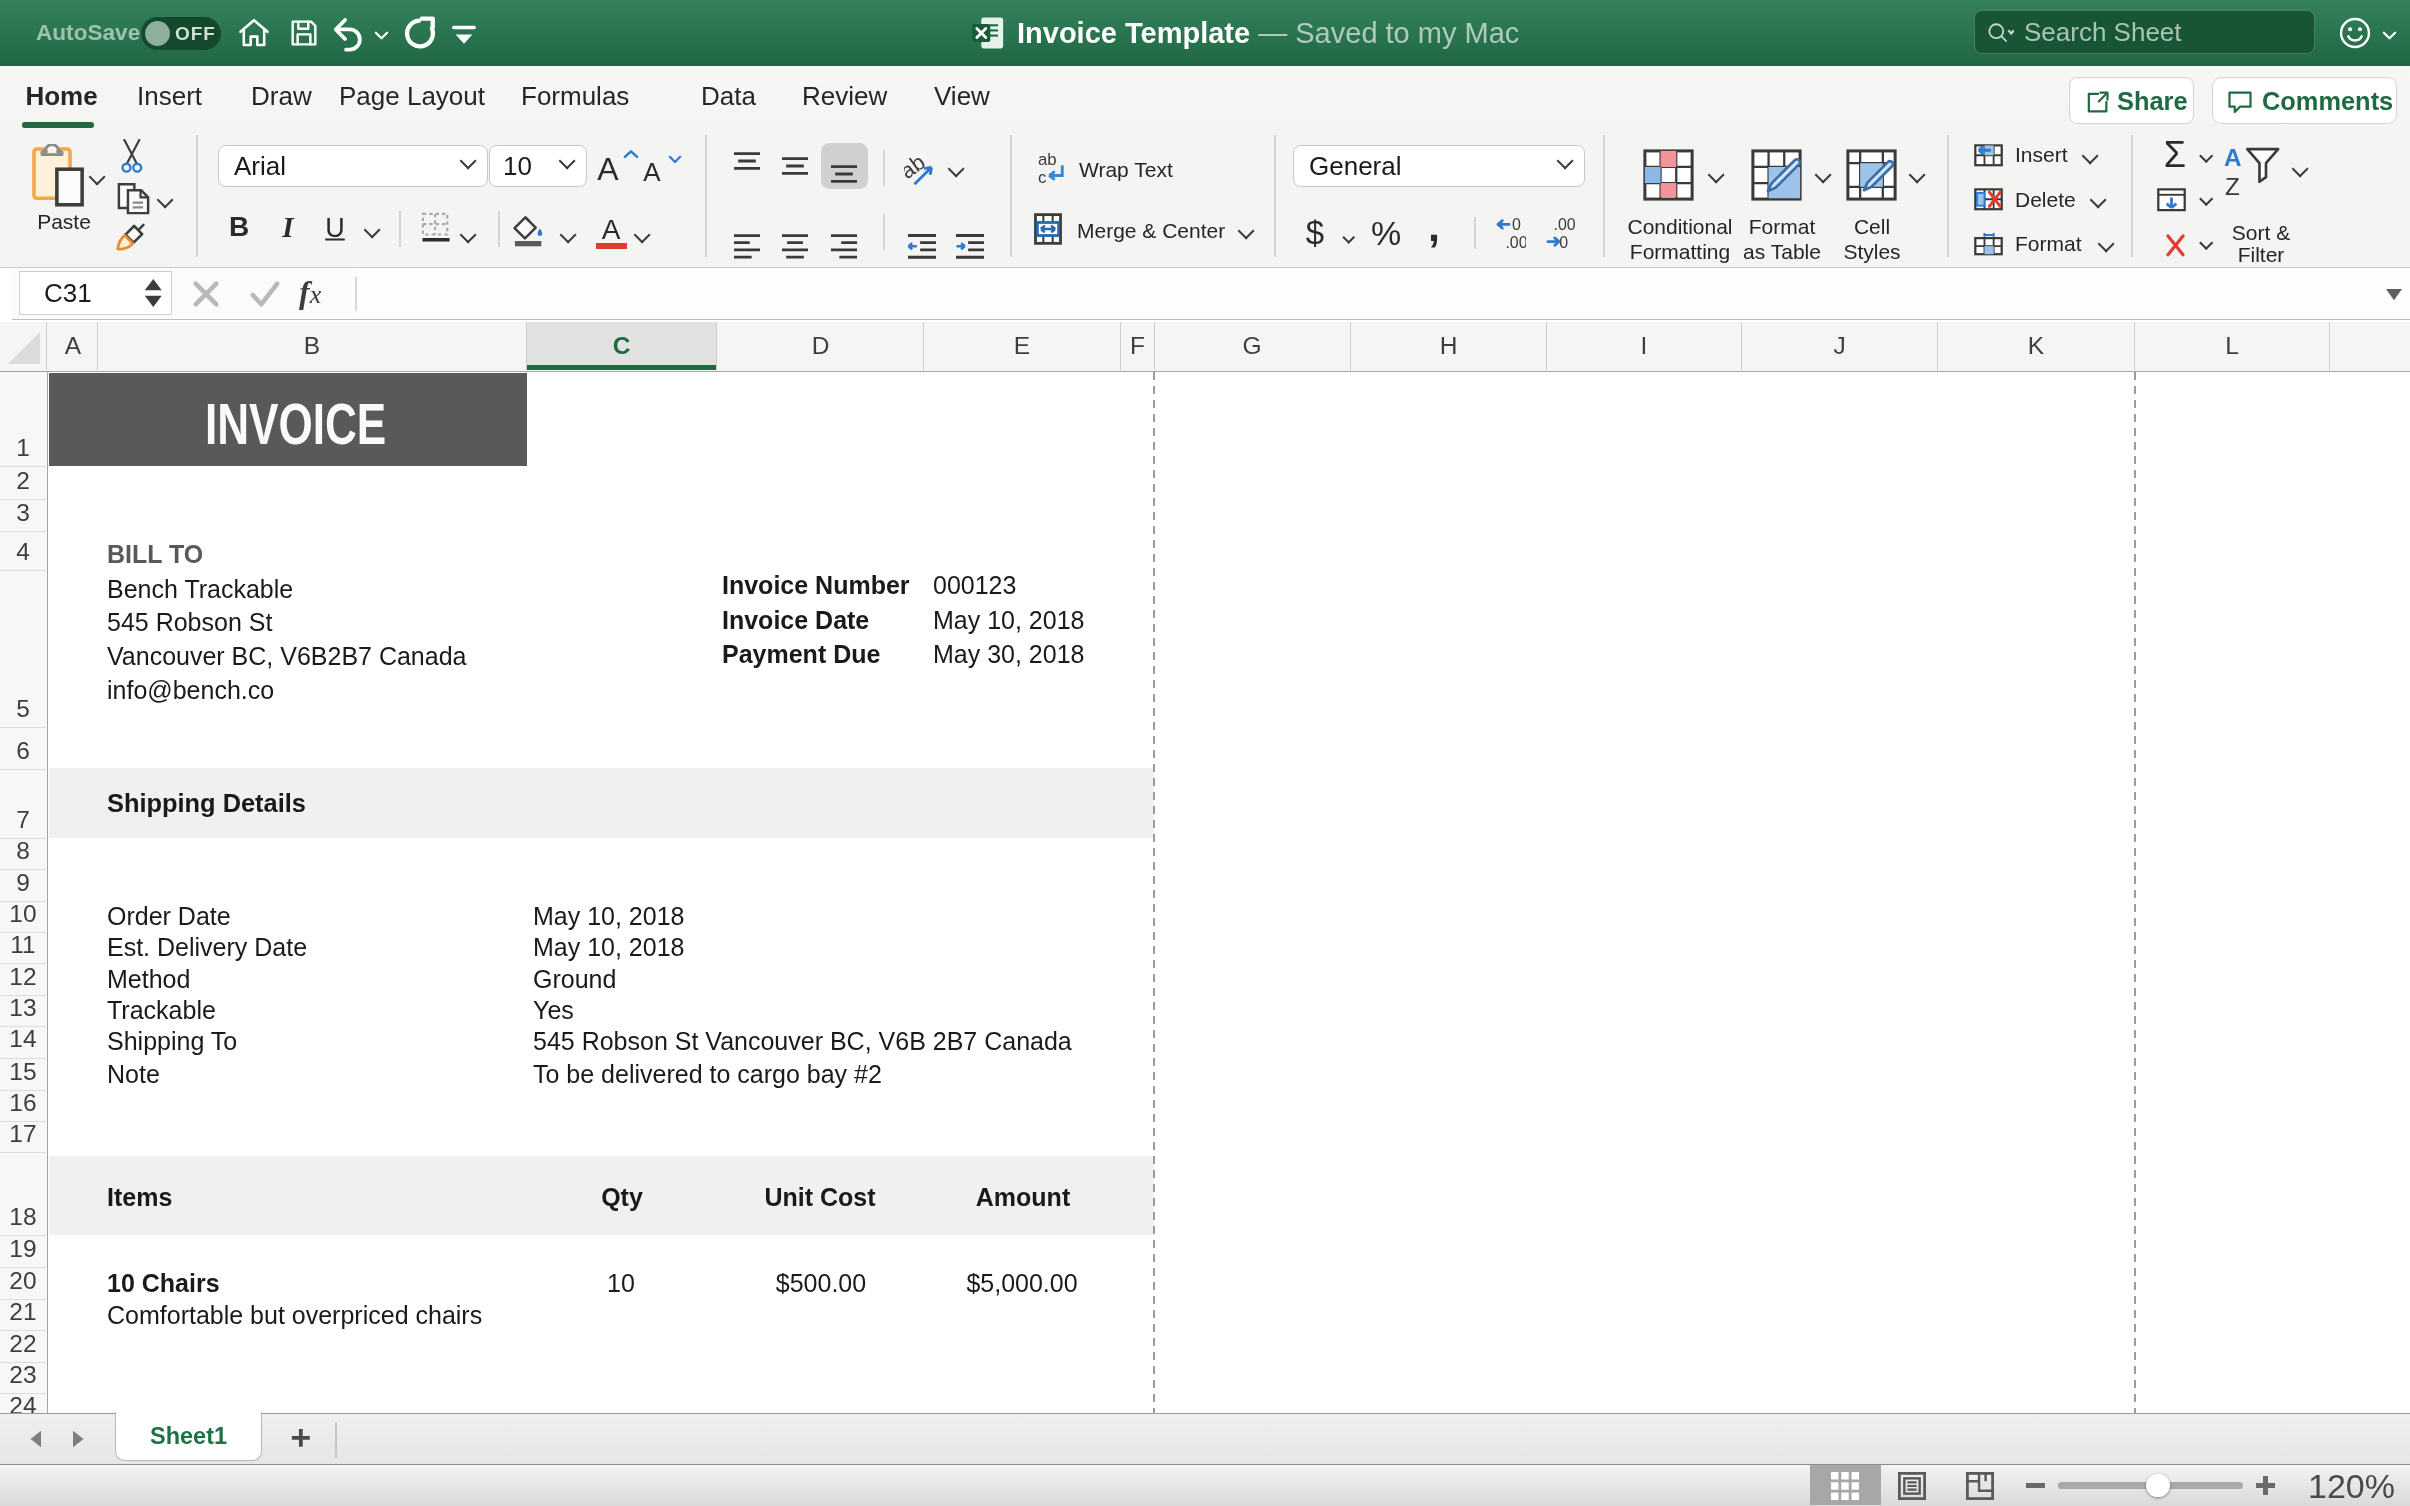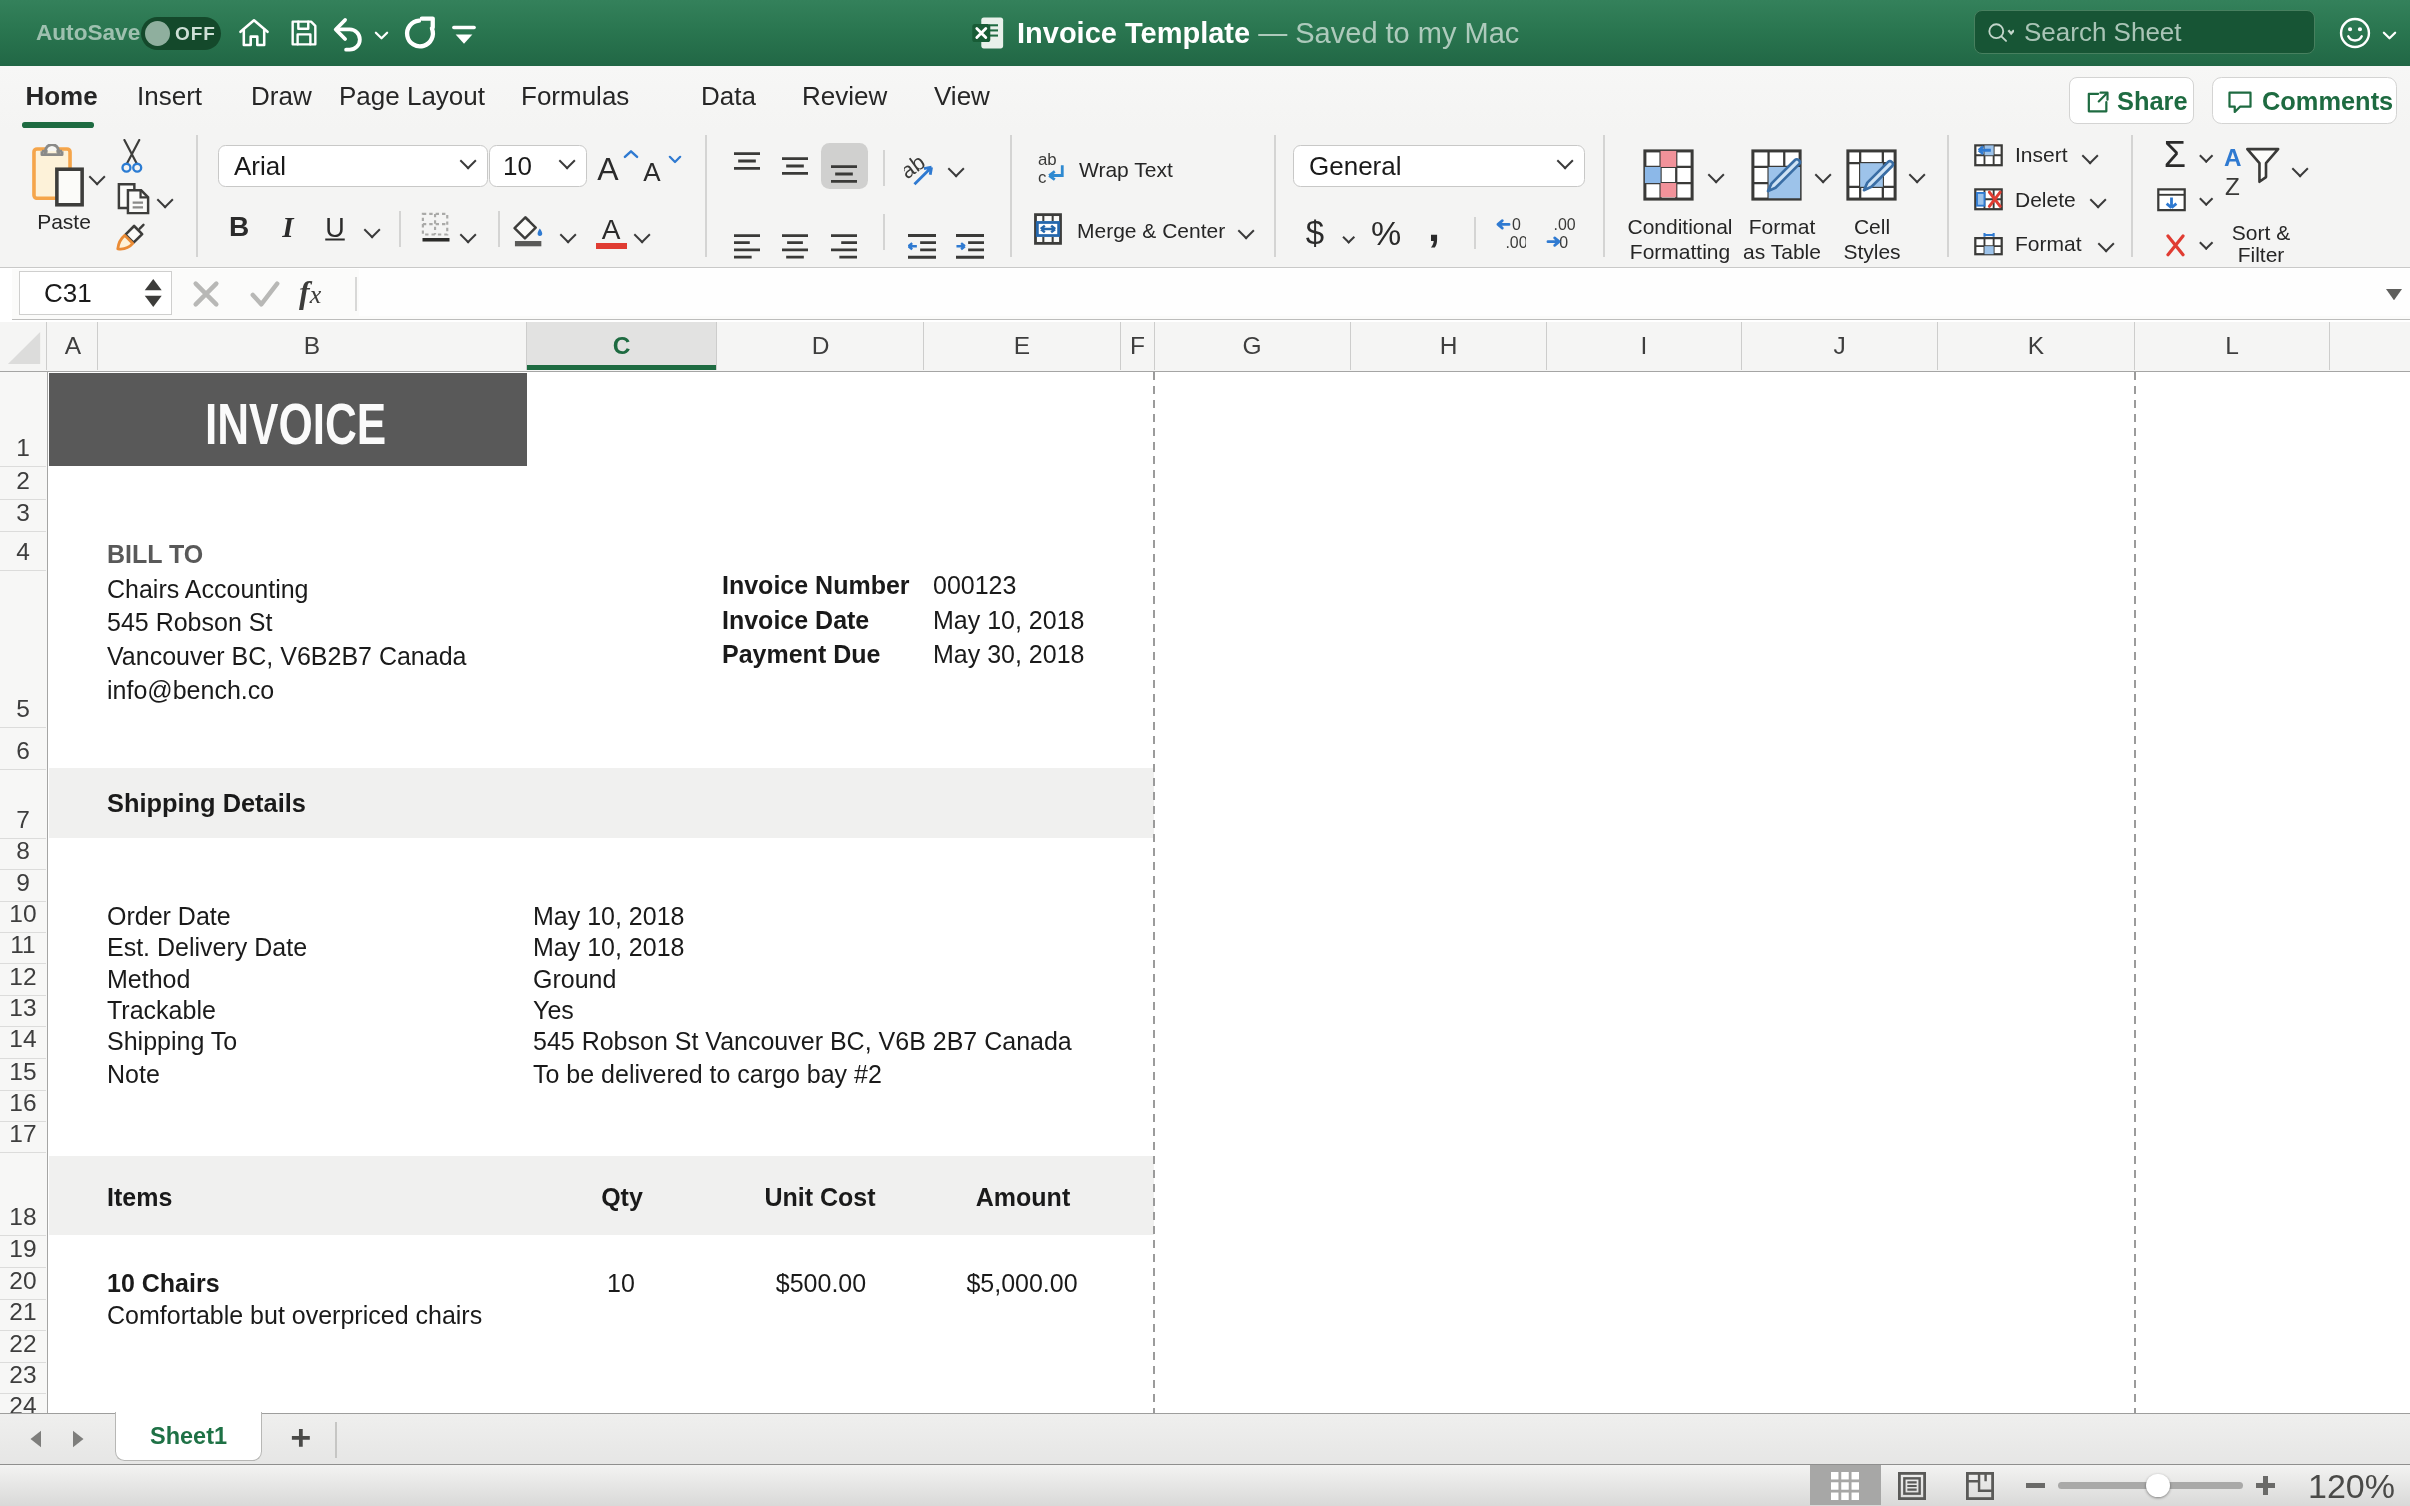--- a/index.html
+++ b/index.html
@@ -452,21 +452,21 @@
     <div class="rline" style="top:990px;"></div>
     <div class="rnum" style="top:989px;">23</div>
     <div class="rline" style="top:1021px;"></div>
     <div class="rnum" style="top:1020px;">24</div>
   </div>
 
   <div class="dashv" style="left:1153px;"></div>
   <div class="dashv" style="left:2134px;"></div>
 
   <div class="sline" style="left:107px; top:182px; font-weight:700; color:#595959;">BILL TO</div>
-  <div class="sline" style="left:107px; top:217px;">Chairs Accounting</div>
+  <div class="sline" style="left:107px; top:217px;">Bench Trackable</div>
   <div class="sline" style="left:107px; top:250px;">545 Robson St</div>
   <div class="sline" style="left:107px; top:284px;">Vancouver BC, V6B2B7 Canada</div>
   <div class="sline" style="left:107px; top:318px;">info@bench.co</div>
   <div class="sline" style="left:722px; top:213px; font-weight:700;">Invoice Number</div>
   <div class="sline" style="left:933px; top:213px;">000123</div>
   <div class="sline" style="left:722px; top:248px; font-weight:700;">Invoice Date</div>
   <div class="sline" style="left:933px; top:248px;">May 10, 2018</div>
   <div class="sline" style="left:722px; top:282px; font-weight:700;">Payment Due</div>
   <div class="sline" style="left:933px; top:282px;">May 30, 2018</div>
   <div class="sline" style="left:107px; top:431px; font-weight:700; color:#1a1a1a; font-size:25.4px;">Shipping Details</div>

